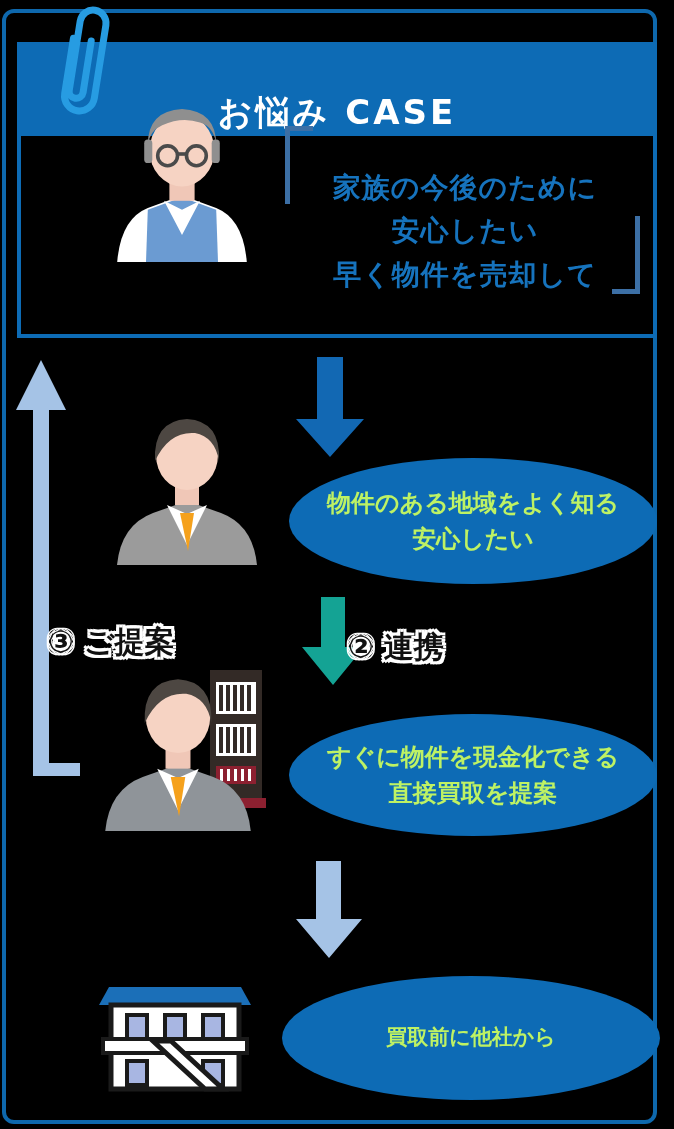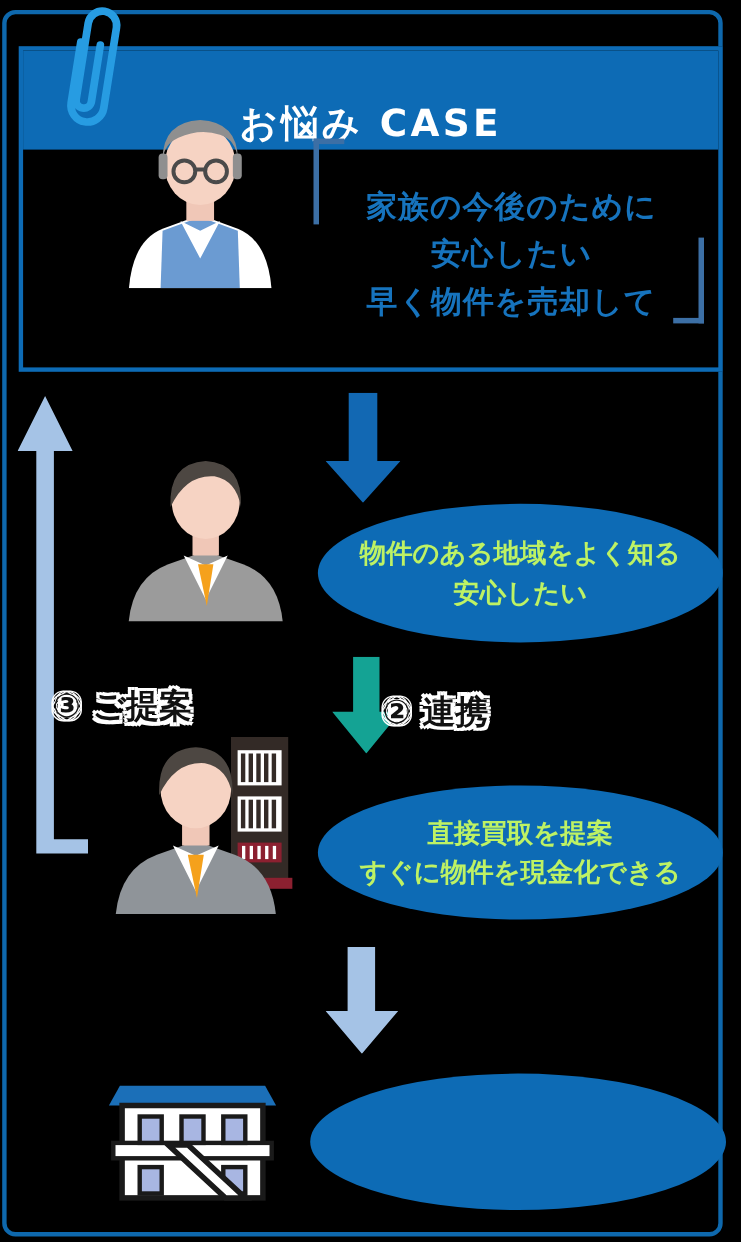--- a/index.html
+++ b/index.html
@@ -130,22 +130,22 @@
 <svg class="abs" style="left:90px;top:673px;" width="176" height="158" viewBox="0 0 160 152">
   <path d="M10,152 Q14,112 46,100 L80,88 L114,100 Q146,112 150,152 Z" fill="#8f9499"></path>
   <path d="M60,92 L80,132 L100,92 L80,101 Z" fill="#ffffff"></path>
   <path d="M73,100 L87,100 L81,138 Z" fill="#f5a11c"></path>
   <rect x="68" y="64" width="24" height="28" fill="#f0c7b7"></rect>
   <ellipse cx="80" cy="42" rx="31" ry="35" fill="#f6d3c3"></ellipse>
   <path d="M48,48 Q46,8 80,6 Q114,8 112,48 Q108,24 88,20 Q62,18 48,48 Z" fill="#4d4742"></path>
 </svg>
 
 <div class="abs bubble bubble2">
+  <span>すぐに物件を現金化できる</span>
   <span>直接買取を提案</span>
-  <span>すぐに物件を現金化できる</span>
 </div>
 
 <svg class="abs" style="left:296px;top:861px;" width="66" height="97" viewBox="0 0 66 97">
   <polygon points="20,0 45,0 45,58 66,58 33,97 0,58 20,58" fill="#a5c3e6"></polygon>
 </svg>
 <div class="abs hidden-label" style="left:366px;top:886px;">④ 買取</div>
 
 <svg class="abs" style="left:97px;top:983px;" width="156" height="112" viewBox="0 0 156 112">
   <polygon points="2,22 154,22 144,4 12,4" fill="#1b6fb8"></polygon>
   <rect x="14" y="22" width="128" height="84" fill="#ffffff" stroke="#1a1a1a" stroke-width="5"></rect>
@@ -154,13 +154,14 @@
     <rect x="30" y="32" width="20" height="24"></rect>
     <rect x="68" y="32" width="20" height="24"></rect>
     <rect x="106" y="32" width="20" height="24"></rect>
     <rect x="30" y="78" width="20" height="24"></rect>
     <rect x="106" y="78" width="20" height="24"></rect>
   </g>
   <polygon points="56,58 74,58 126,106 108,106" fill="#ffffff" stroke="#1a1a1a" stroke-width="5"></polygon>
 </svg>
 
 <div class="abs bubble bubble3">
+  <span>買取前に他社から</span>
 </div>
 
 </body></html>

